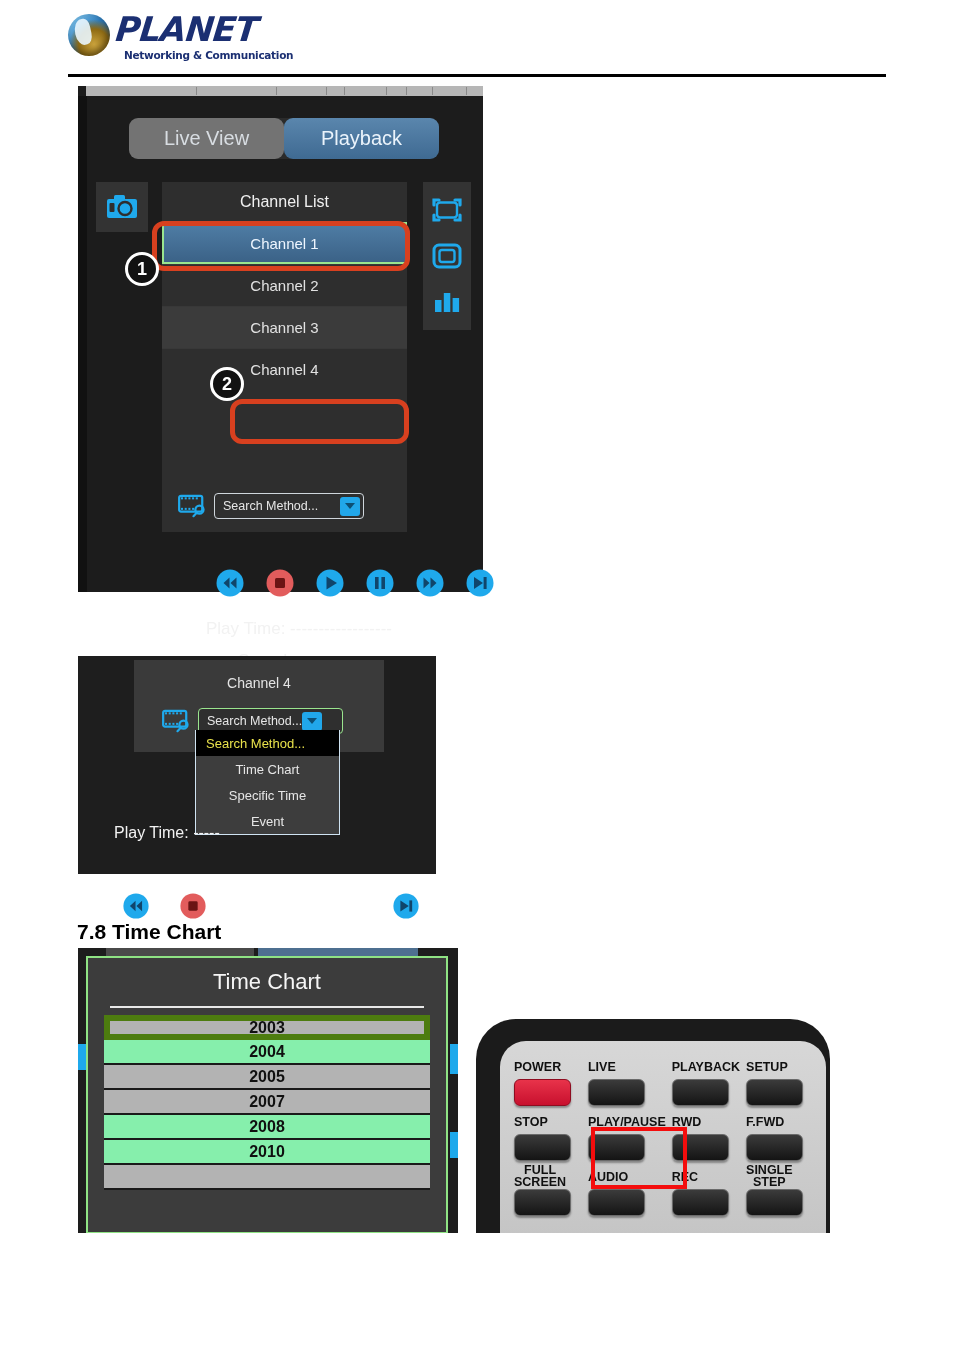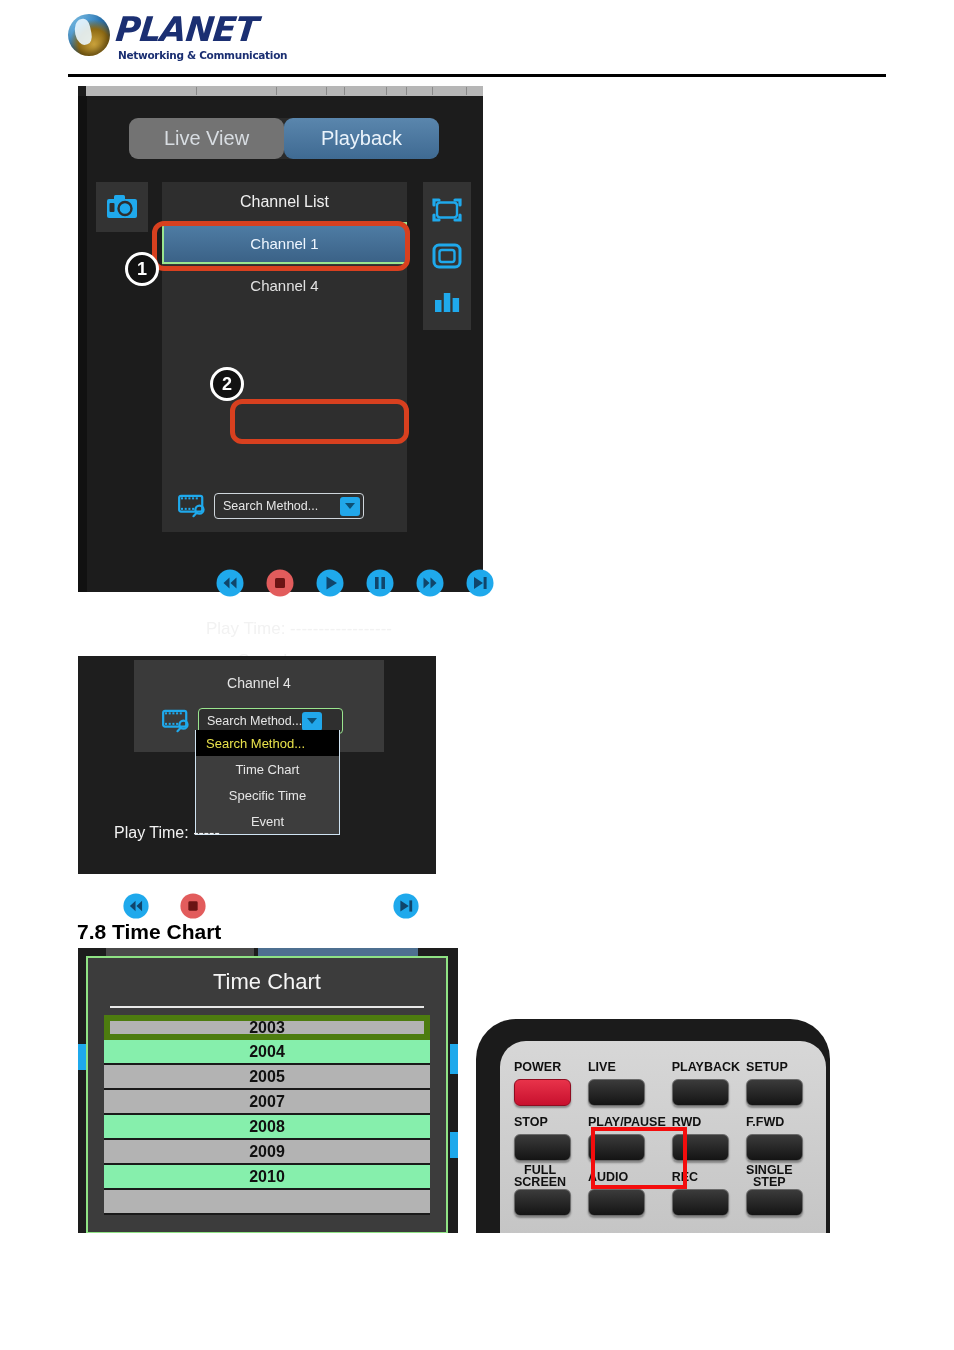--- a/index.html
+++ b/index.html
@@ -31,21 +31,21 @@
   .logo-text { display: flex; flex-direction: column; }
   .logo-name {
     font-family: "DejaVu Sans", sans-serif;
     font-size: 34px; font-weight: bold; color: #1b2f72;
     letter-spacing: -1px; line-height: 1; font-style: italic;
     transform: skewX(-6deg);
   }
   .logo-tag {
     font-family: "DejaVu Sans", sans-serif;
     font-size: 10.5px; font-weight: bold; color: #1b2f72;
-    letter-spacing: -.3px; margin-top: 3px; margin-left: 2px;
+    letter-spacing: -.3px; margin-top: 3px; margin-left: 8px;
   }
   .hrule { position: absolute; left: 68px; top: 74px; width: 818px; height: 3px; background: #000; }
 
   
   .fig1 { position: absolute; left: 78px; top: 86px; width: 405px; height: 506px; background: #1c1c1c; }
   .fig1 .topstrip { position: absolute; left: 8px; top: 0; width: 397px; height: 10px; background: #b6b6b6; }
   .fig1 .topstrip i { position: absolute; top: 1px; width: 1px; height: 8px; background: #8a8a8a; display: block; }
   .fig1 .edgedark { position: absolute; left: 0; top: 10px; width: 9px; height: 496px; background: #111; }
 
   .tabs { position: absolute; left: 51px; top: 32px; width: 310px; height: 41px;
@@ -209,20 +209,22 @@
       <svg width="30" height="24" viewBox="0 0 30 24">
         <rect x="3" y="10" width="6.5" height="12" fill="#1fa9ec"></rect>
         <rect x="11.8" y="3" width="6.5" height="19" fill="#1fa9ec"></rect>
         <rect x="20.6" y="8" width="6.5" height="14" fill="#1fa9ec"></rect>
       </svg>
     </div>
 
     <div class="chanbox">
       <div class="chantitle">Channel List</div>
       <div class="chanrow sel">Channel 1</div>
+      <div class="chanrow">Channel 2</div>
+      <div class="chanrow alt">Channel 3</div>
       <div class="chanrow">Channel 4</div>
 
       <div class="searchrow">
         <svg class="icon-filmsearch" viewBox="0 0 32 26">
           <rect x="1" y="2" width="25" height="17" rx="2" fill="none" stroke="#1fa9ec" stroke-width="2.4"></rect>
           <g fill="#1fa9ec">
             <rect x="3" y="3.6" width="2.2" height="2.2"></rect>
               <rect x="7" y="3.6" width="2.2" height="2.2"></rect>
             <rect x="11" y="3.6" width="2.2" height="2.2"></rect>
               <rect x="15" y="3.6" width="2.2" height="2.2"></rect>
@@ -372,21 +374,20 @@
 
     <div class="greenpanel">
       <div class="tc-title">Time Chart</div>
       <div class="tc-sep"></div>
       <div class="tc-list">
         <div class="tc-row light sel">2003</div>
         <div class="tc-row dark">2004</div>
         <div class="tc-row light">2005</div>
         <div class="tc-row light">2007</div>
         <div class="tc-row dark">2008</div>
-        <div class="tc-row light">2009</div>
         <div class="tc-row dark">2010</div>
         <div class="tc-row light"></div>
       </div>
     </div>
   </div>
 
   <div class="fig4">
     <div class="remote-shell">
       <div class="remote-face">
         <div class="keygrid">

